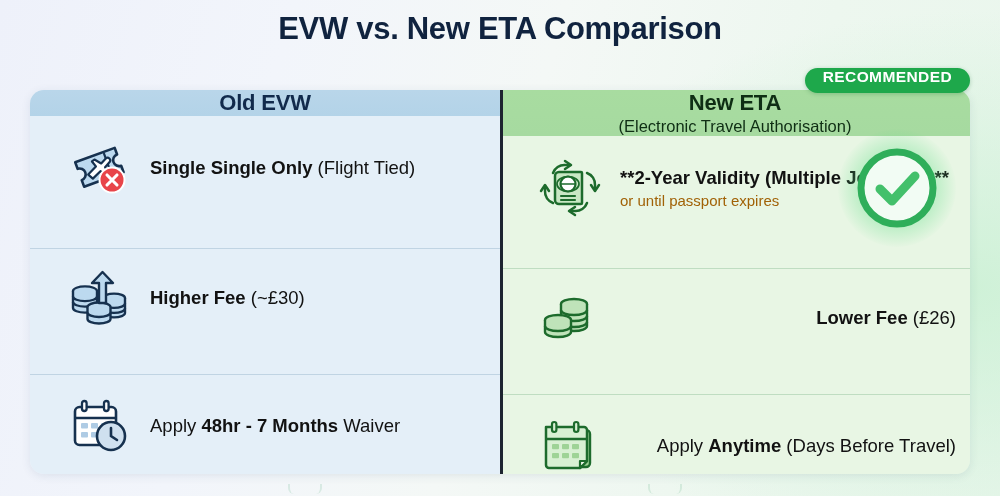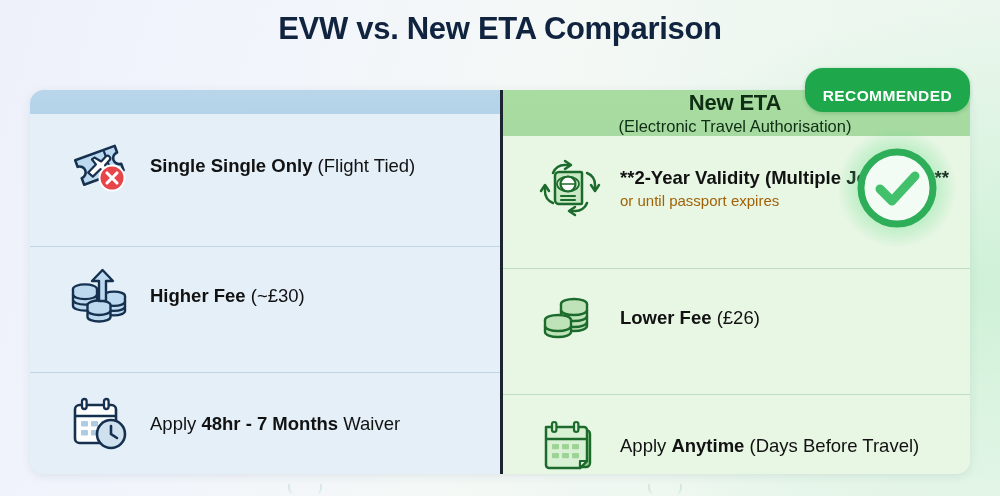--- a/index.html
+++ b/index.html
@@ -87,21 +87,21 @@
   
   .row {
     flex: 1;
     display: flex;
     align-items: center;
     padding-left: 34px;
     padding-right: 14px;
     position: relative;
   }
   .row + .row { border-top: 1px solid rgba(110,150,180,0.30); margin-top: 28px; }
-  .col-new .row + .row { border-top: 1px solid rgba(110,170,120,0.33); }
+  .col-new .row + .row { border-top: 1px solid rgba(110,170,120,0.33); justify-content: space-between; }
 
   .row-1 { flex: 0 0 104px; }
   .row-2 { flex: 0 0 98px; }
   .row-3 { flex: 0 0 102px; }
 
   .icon-slot {
     width: 72px;
     flex: 0 0 72px;
     display: flex;
     align-items: center;
@@ -136,21 +136,21 @@
   
   .badge {
     position: absolute;
     right: 0px;
     top: -22px;
     background: #1ea84b;
     color: #ffffff;
     font-size: 15.5px;
     font-weight: bold;
     letter-spacing: 0.4px;
-    padding: 19px 18px 7px;
+    padding: 0 18px 7px;
     border-radius: 18px;
     z-index: 9;
     box-shadow: 0 1px 4px rgba(20,110,50,0.28);
   }
 
   
   .check-wrap {
     position: absolute;
     right: 30px;
     top: 50%;
@@ -194,20 +194,21 @@
 
 <div class="card">
 
   <div class="badge">RECOMMENDED</div>
 
   <div class="card-inner">
 
     <div class="col col-old">
 
       <div class="hdr hdr-old">
+        <div class="hdr-title">Old EVW</div>
       </div>
 
       <div class="row row-1">
         <div class="icon-slot">
           <svg width="64" height="56" viewBox="0 0 64 56">
             <g transform="rotate(-20 32 26)">
               <path d="M10 14 h42 a0 0 0 0 1 0 0 v7 a6 6 0 0 0 0 12 v7 h-42 v-7 a6 6 0 0 0 0-12 z" fill="#bcd9ef" stroke="#1b3css" stroke-width="0"></path>
               <path d="M10 14 h42 v7 a6 6 0 0 0 0 12 v7 h-42 v-7 a6 6 0 0 0 0-12 z" fill="#bcd9ef" stroke="#16314f" stroke-width="2.6" stroke-linejoin="round"></path>
               <path d="M40 16 v5 M40 25 v5 M40 34 v5" stroke="#16314f" stroke-width="2.2" stroke-linecap="round"></path>
               <path d="M18 30 l10-5 -2-6 3-1 5 6 6-3 a2.6 2.6 0 0 1 2.4 4.6 l-6 3.2 1.2 7.4 -2.6 1.4 -4.4-6.6 -9.6 4.4 z" fill="#ffffff" stroke="#16314f" stroke-width="2.2" stroke-linejoin="round"></path>

